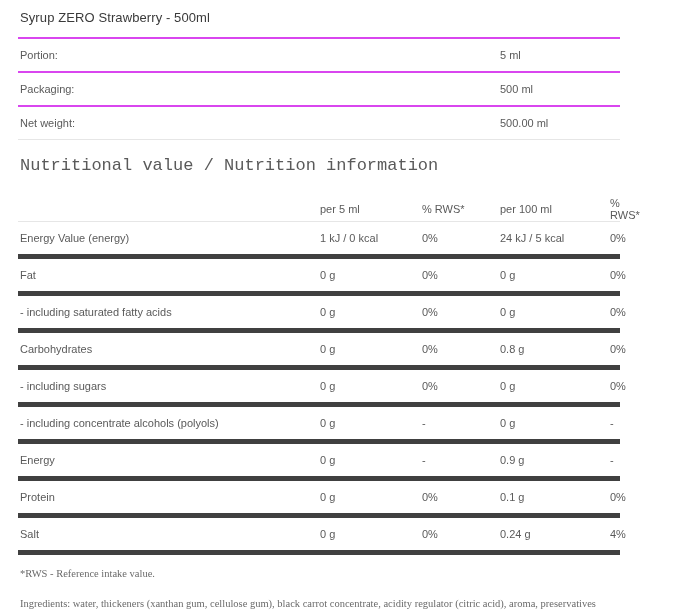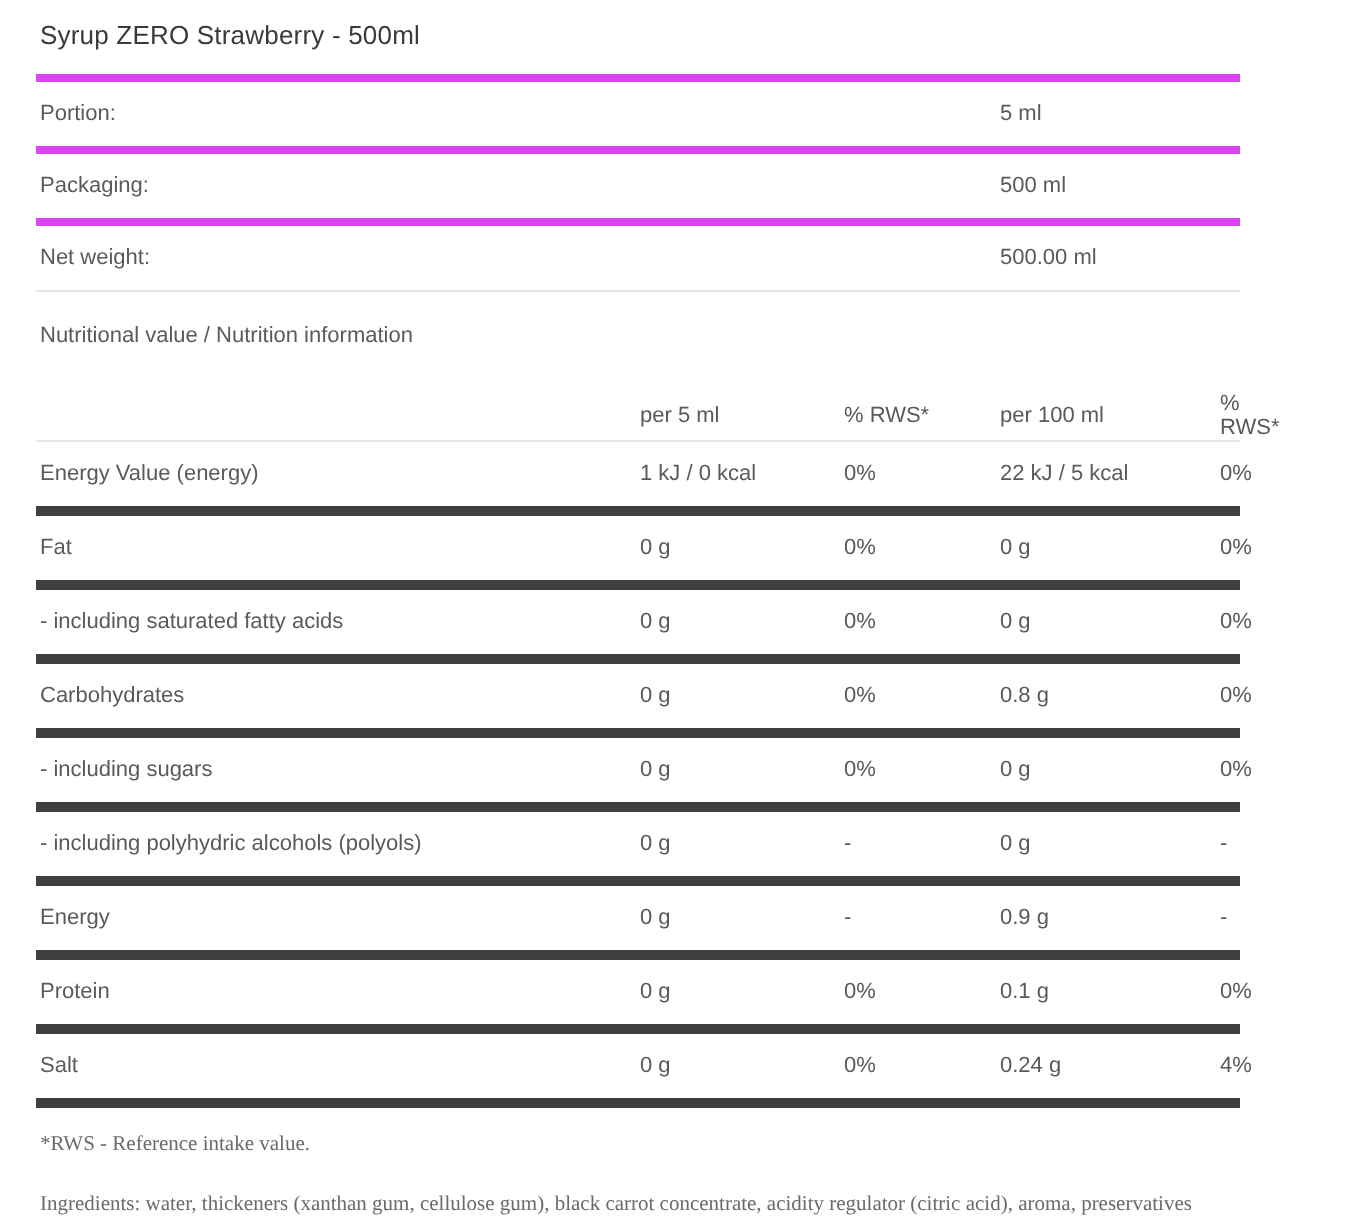--- a/index.html
+++ b/index.html
@@ -27,37 +27,38 @@
     letter-spacing: 0.1px;
   }
 
   table {
     width: 100%;
     border-collapse: collapse;
     table-layout: fixed;
   }
 
   .info-table td {
-    border-top: 4px solid #d946ef;
+    border-top: 2px solid #d946ef;
     padding: 10px 0 10px 2px;
     font-size: 11px;
     color: #5a5a5a;
     vertical-align: middle;
   }
   .info-table tr:last-child td {
     border-bottom: 1px solid #e6e6e6;
     margin-left: 12px;
   }
   .info-table .col-label { width: 480px; }
   .info-table .col-value { width: auto; }
 
   .section-heading {
     padding: 16px 0 14px 2px;
-    font-size: 11px;
-    color: #5a5a5a;
+    font-size: 17px;
+    color: #5a5a5a;
+    font-family: Liberation Mono, monospace;
   }
 
   .nutri-table th {
     font-weight: normal;
     text-align: left;
     padding: 8px 0 0 2px;
     font-size: 11px;
     color: #5a5a5a;
     border-bottom: 1px solid #e6e6e6;
   }
@@ -134,21 +135,21 @@
         <th>% RWS*</th>
         <th>per 100 ml</th>
         <th>% RWS*</th>
       </tr>
     </thead>
     <tbody>
       <tr>
         <td>Energy Value (energy)</td>
         <td>1 kJ / 0 kcal</td>
         <td>0%</td>
-        <td>22 kJ / 5 kcal</td>
+        <td>24 kJ / 5 kcal</td>
         <td>0%</td>
       </tr>
       <tr>
         <td>Fat</td>
         <td>0 g</td>
         <td>0%</td>
         <td>0 g</td>
         <td>0%</td>
       </tr>
       <tr>
@@ -166,21 +167,21 @@
         <td>0%</td>
       </tr>
       <tr>
         <td>- including sugars</td>
         <td>0 g</td>
         <td>0%</td>
         <td>0 g</td>
         <td>0%</td>
       </tr>
       <tr>
-        <td>- including polyhydric alcohols (polyols)</td>
+        <td>- including concentrate alcohols (polyols)</td>
         <td>0 g</td>
         <td>-</td>
         <td>0 g</td>
         <td>-</td>
       </tr>
       <tr>
         <td>Energy</td>
         <td>0 g</td>
         <td>-</td>
         <td>0.9 g</td>

